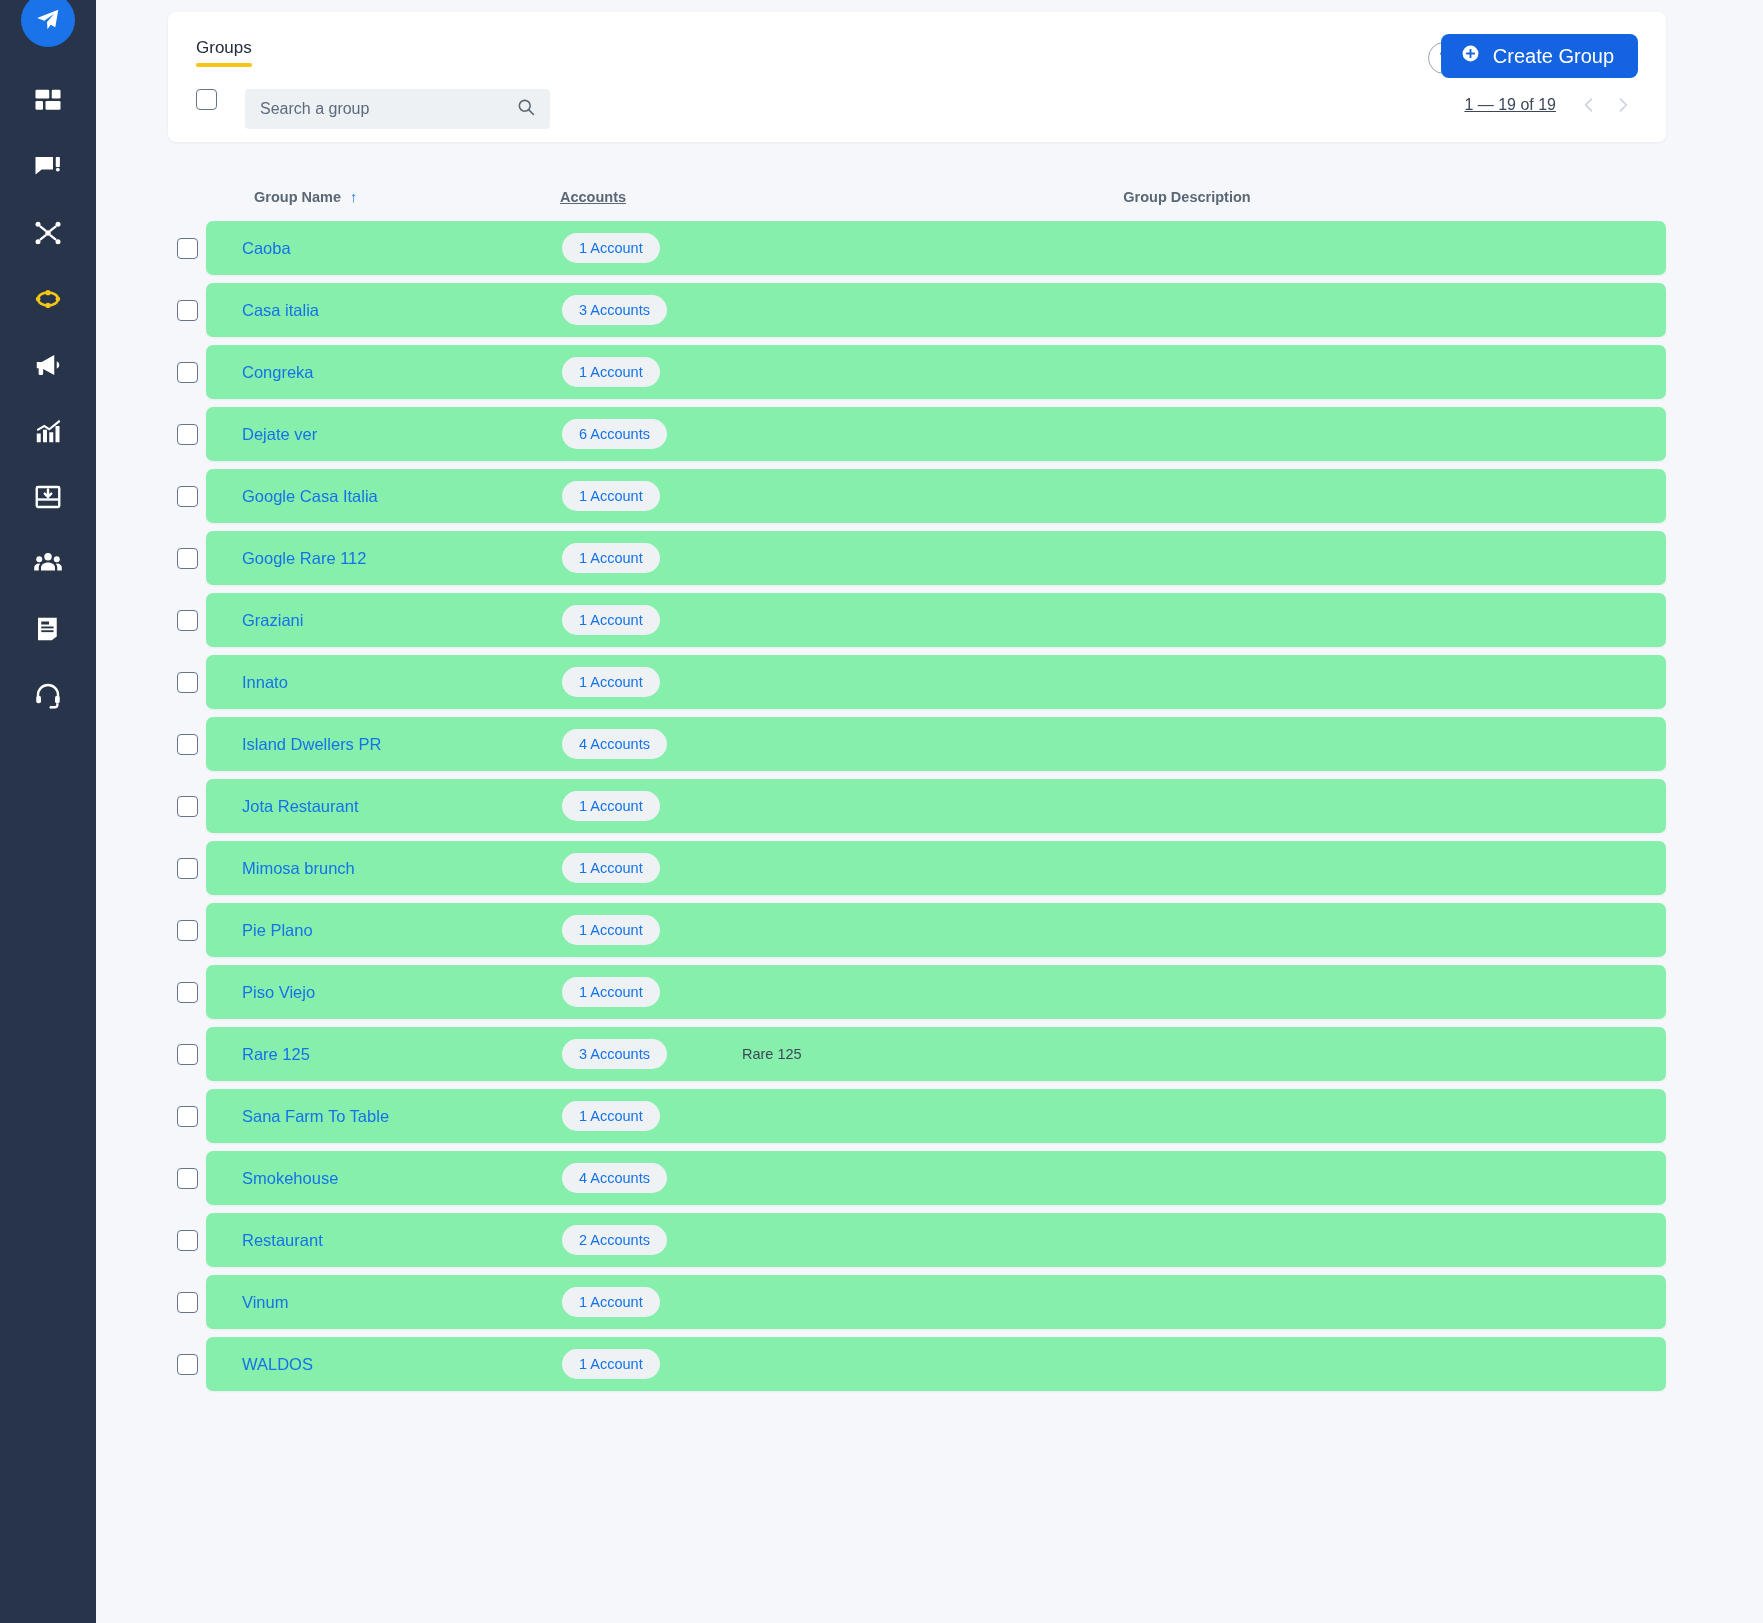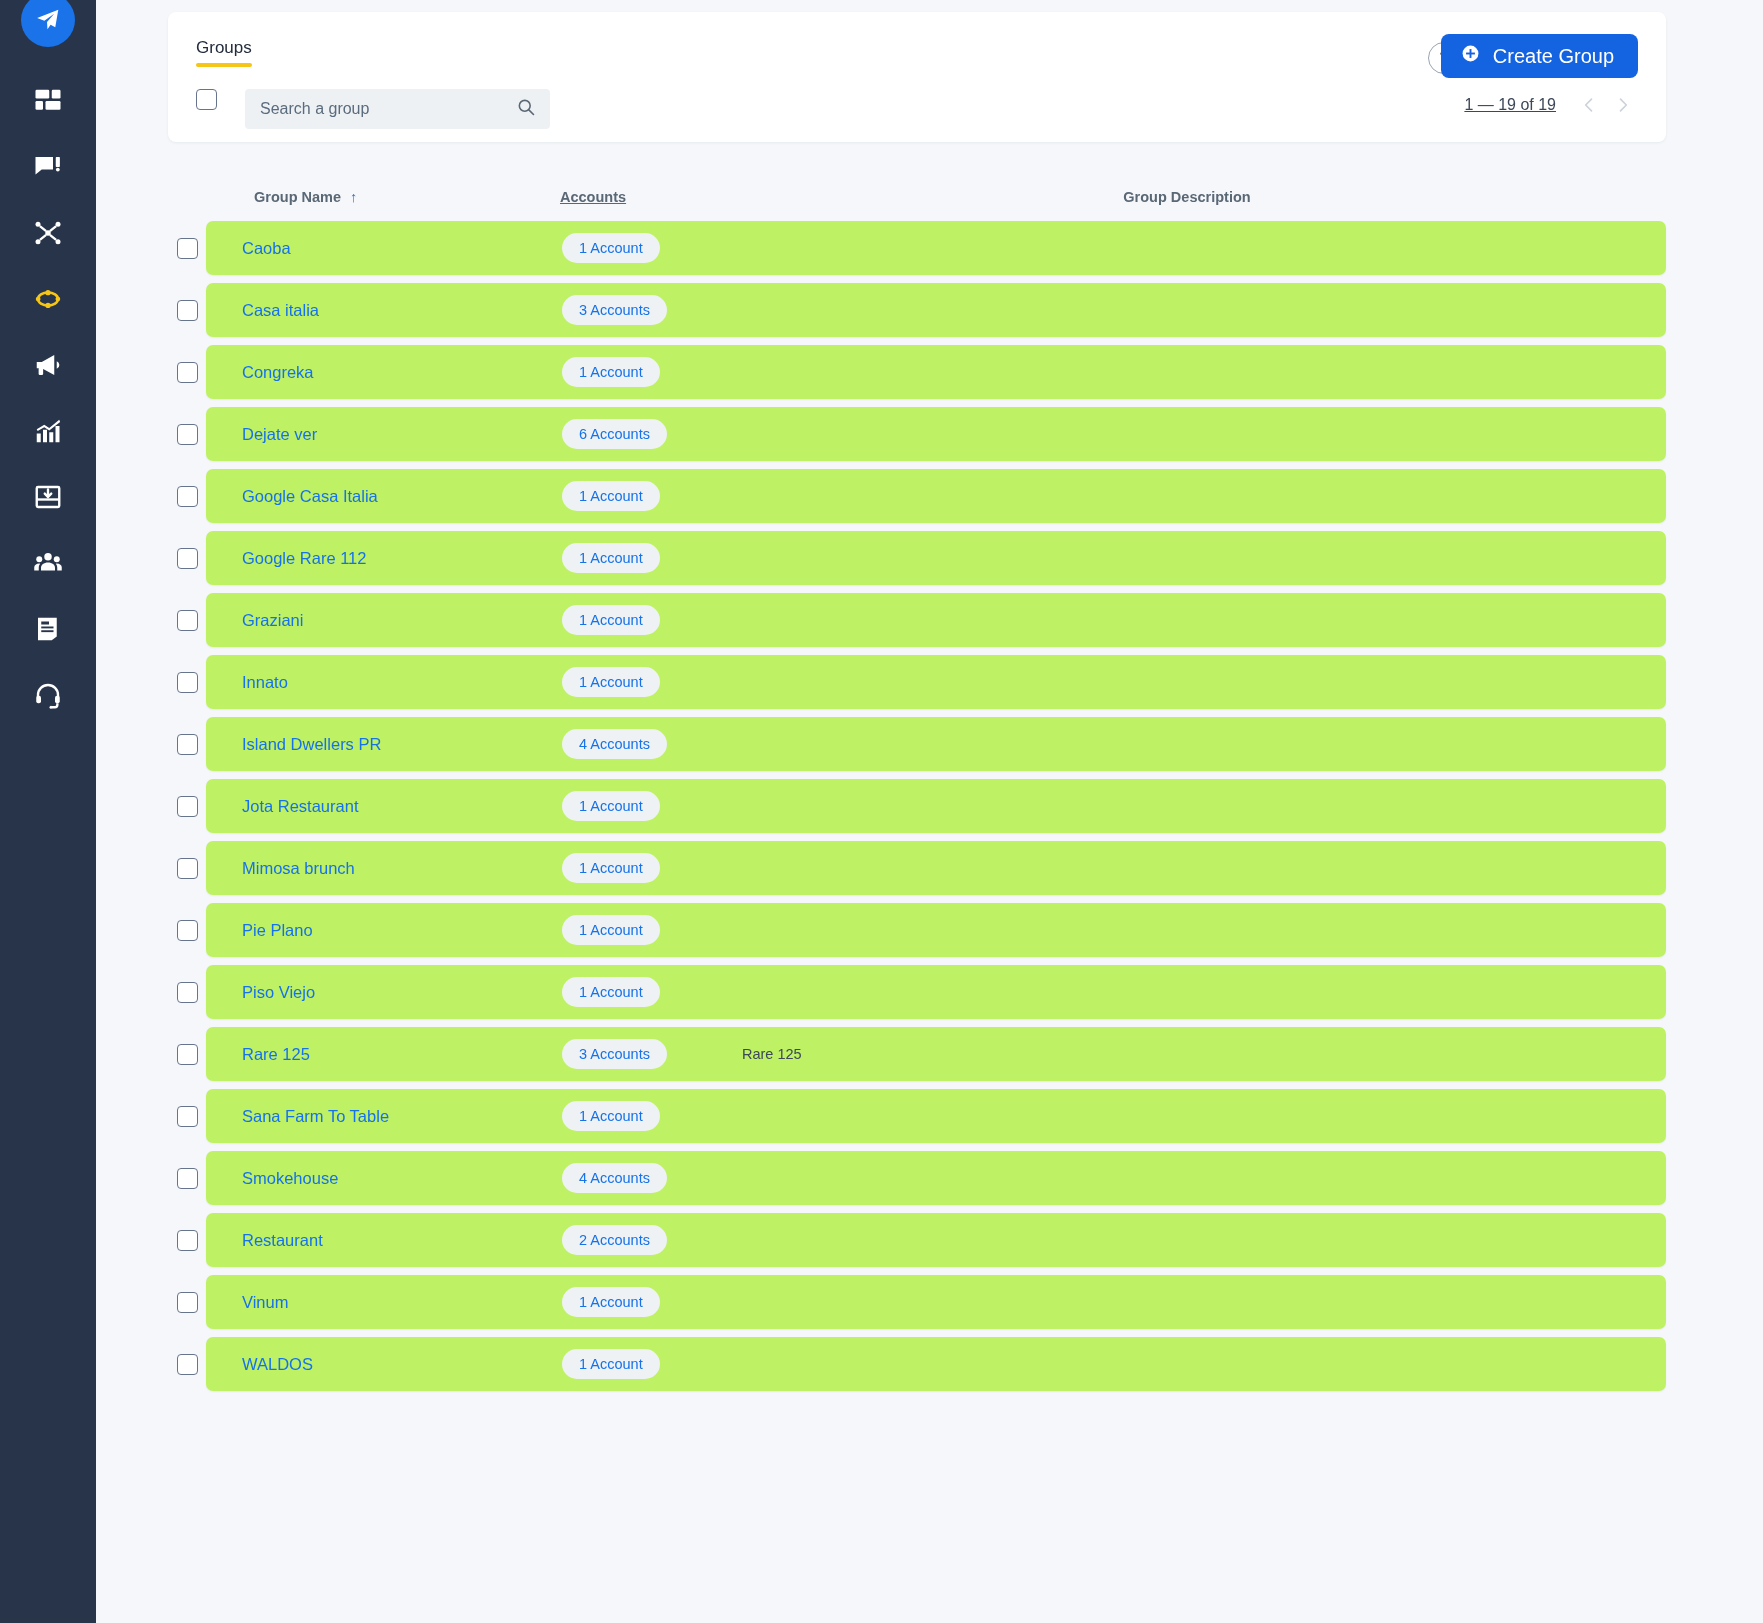--- a/index.html
+++ b/index.html
@@ -120,21 +120,21 @@
   .col-desc { flex: 1; text-align: center; }
 
   .rows { display: flex; flex-direction: column; gap: 8px; }
   .row-wrap { display: flex; align-items: center; }
   .row-cb-cell {
     width: 38px; flex: 0 0 38px;
     display: flex; align-items: center; justify-content: center;
   }
   .row-card {
     flex: 1;
-    background: #bef264;
+    background: #86efac;
     border-radius: 7px;
     height: 54px;
     display: flex; align-items: center;
     box-shadow: 0 1px 2px rgba(16,30,54,0.05);
   }
   .cell-name {
     width: 356px; flex: 0 0 356px; padding-left: 36px;
     font-size: 16.5px; color: #1672e8; cursor: pointer;
   }
   .cell-acct { width: 148px; flex: 0 0 148px; }

